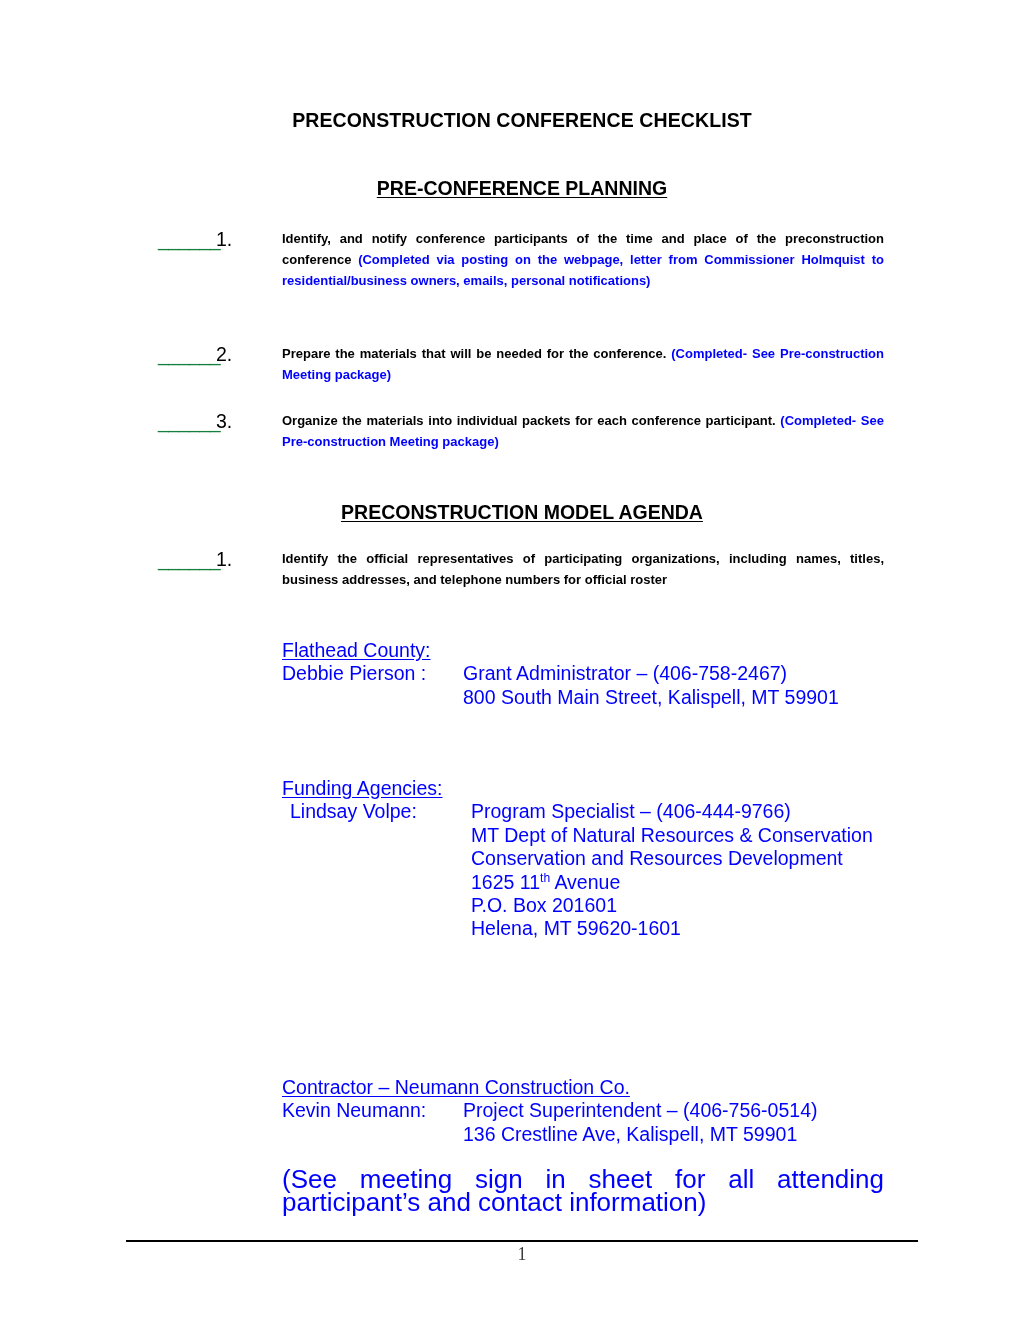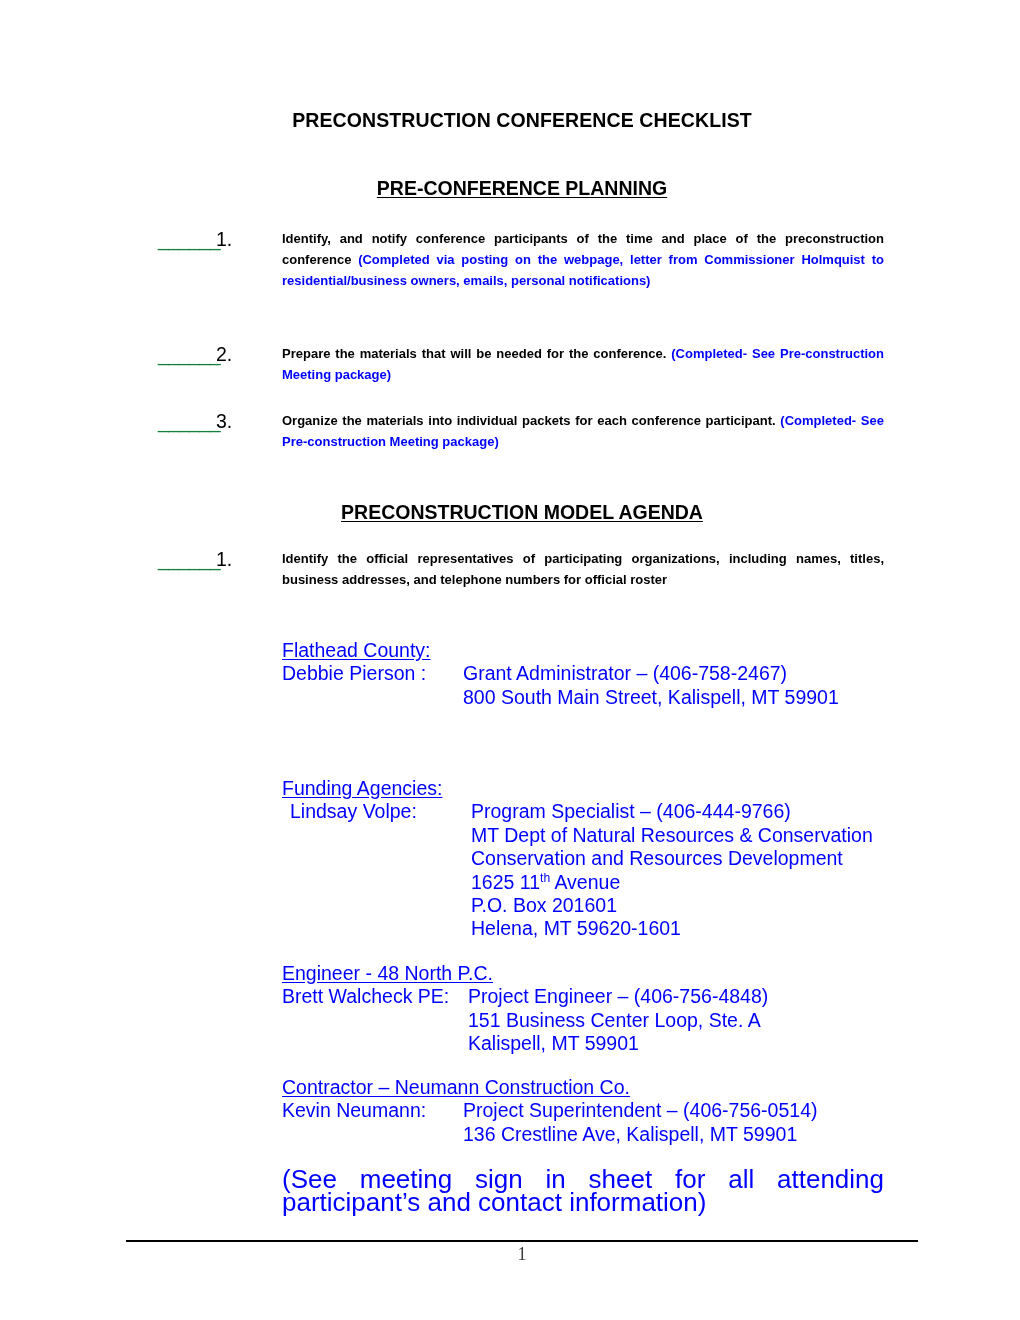--- a/index.html
+++ b/index.html
@@ -221,29 +221,20 @@
       <span class="name">Lindsay Volpe:</span>
       <span class="vals"><span>Program Specialist – (406-444-9766)
 MT Dept of Natural Resources &amp; Conservation
 Conservation and Resources Development
 1625 11</span><sup>th</sup><span> Avenue
 P.O. Box 201601
 Helena, MT 59620-1601</span></span>
     </div>
   </div>
 
-  <div class="contact-block w-186" id="blk-engineer">
-    <span class="sub-head">Engineer - 48 North P.C.</span>
-    <div class="contact-row">
-      <span class="name">Brett Walcheck PE:</span>
-      <span class="vals">Project Engineer – (406-756-4848)
-151 Business Center Loop, Ste. A
-Kalispell, MT 59901</span>
-    </div>
-  </div>
 
   <div class="contact-block w-181" id="blk-contractor">
     <span class="sub-head">Contractor – Neumann Construction Co.</span>
     <div class="contact-row">
       <span class="name">Kevin Neumann:</span>
       <span class="vals">Project Superintendent – (406-756-0514)
 136 Crestline Ave, Kalispell, MT 59901</span>
     </div>
   </div>
 

